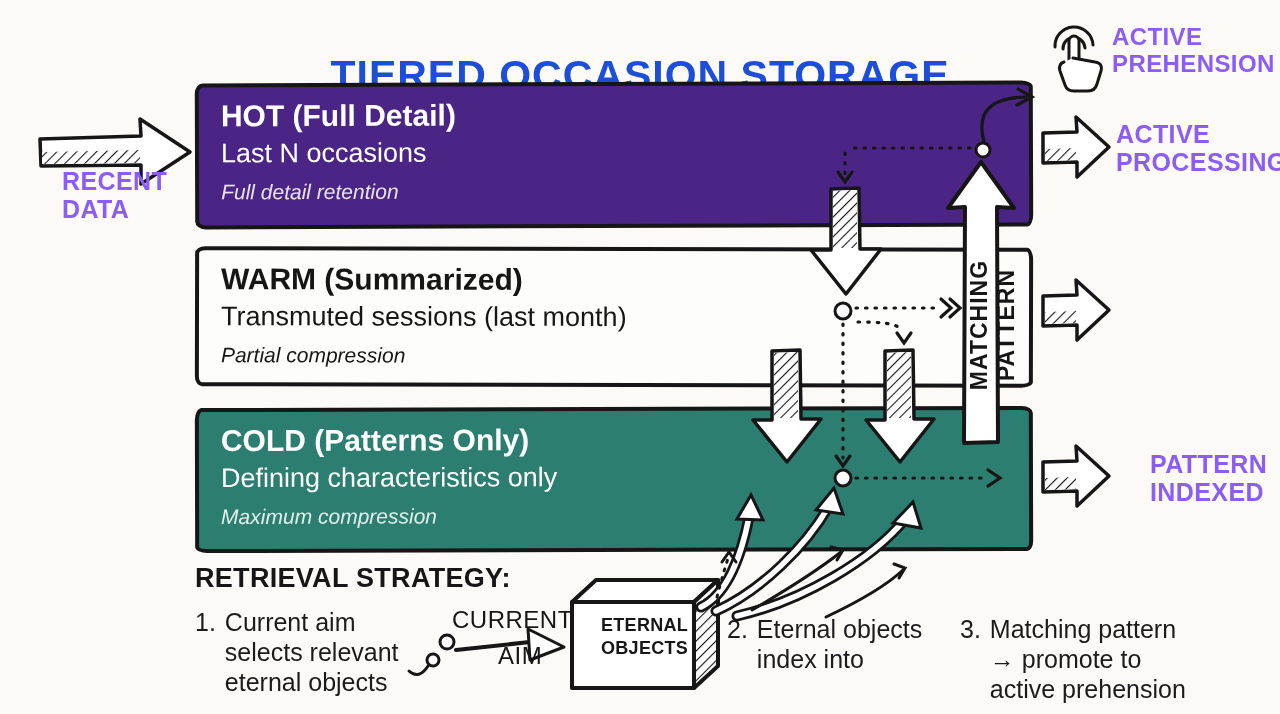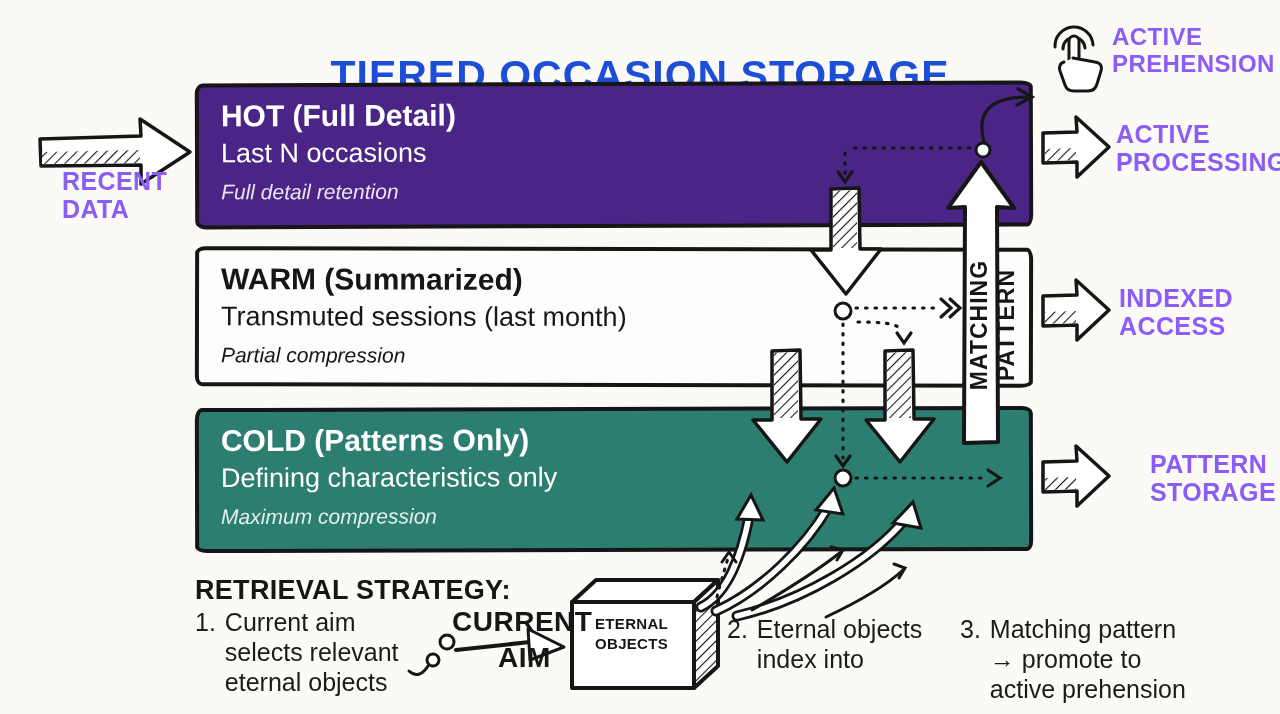--- a/index.html
+++ b/index.html
@@ -30,28 +30,28 @@
   .cold .band-note{color:#e2f0ec;}
   .marker{font-weight:700;line-height:1.12;letter-spacing:0.4px;color:#8b5cf6;}
   .rlabel{font-size:25px;}
   .toplabel{font-size:24px;}
   .leftlabel{font-size:25px;text-align:left;line-height:1.1;}
   .vlabel{
     left:861px;top:310px;width:240px;height:30px;
     transform:rotate(-90deg);
     text-align:center;font-size:23px;font-weight:700;letter-spacing:1px;color:#161616;
   }
-  .retrieval-heading{left:195px;top:563px;font-size:27px;font-weight:700;letter-spacing:0.3px;margin-top:12px;}
+  .retrieval-heading{left:195px;top:563px;font-size:27px;font-weight:700;letter-spacing:0.3px;}
   .step{position:absolute;display:flex;gap:9px;font-size:25px;line-height:1.2;color:#1b1b1b;}
   .step-num{white-space:nowrap;}
   .box-label{
-    left:554px;top:614px;width:114px;text-align:right;
-    font-size:15px;font-weight:700;line-height:1.3;letter-spacing:0.3px;
-  }
-  .cur{font-size:28px;font-weight:700;letter-spacing:0.5px;}
+    left:601px;top:614px;width:114px;text-align:left;
+    font-size:18px;font-weight:700;line-height:1.3;letter-spacing:0.3px;
+  }
+  .cur{font-size:24px;font-weight:400;letter-spacing:0.5px;}
   svg.art{position:absolute;left:0;top:0;pointer-events:none;}
   .overlay-text{z-index:5;}
 </style>
 </head>
 <body>
 
 <div class="canvas">
 
   <div class="abs title">TIERED OCCASION STORAGE</div>
 
@@ -195,28 +195,24 @@
   <div class="abs marker toplabel overlay-text" style="left:1112px;top:24px;">
     <div>ACTIVE</div>
     <div>PREHENSION</div>
   </div>
 
   <div class="abs marker rlabel overlay-text" style="left:1116px;top:120px;">
     <div>ACTIVE</div>
     <div>PROCESSING</div>
   </div>
 
-  <div class="abs marker rlabel overlay-text" style="left:1119px;top:284px;">
-    <div>INDEXED</div>
-    <div>ACCESS</div>
-  </div>
 
   <div class="abs marker rlabel overlay-text" style="left:1118px;top:450px;margin-left:32px;">
     <div>PATTERN</div>
-    <div>STORAGE</div>
+    <div>INDEXED</div>
   </div>
 
   <div class="abs vlabel overlay-text">MATCHING PATTERN</div>
 
   <div class="abs retrieval-heading overlay-text">RETRIEVAL STRATEGY:</div>
 
   <div class="step overlay-text" style="left:195px;top:607px;">
     <div class="step-num">1.</div>
     <div>
       <div>Current aim</div>

